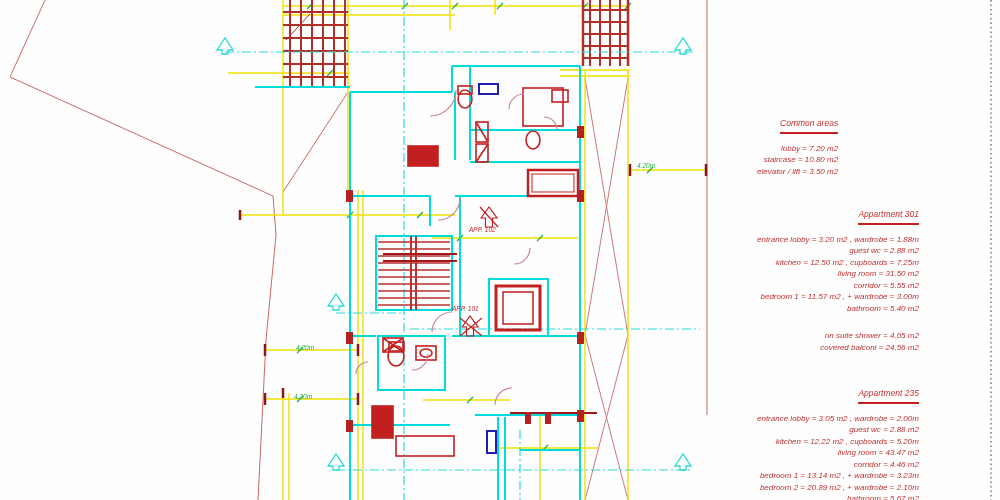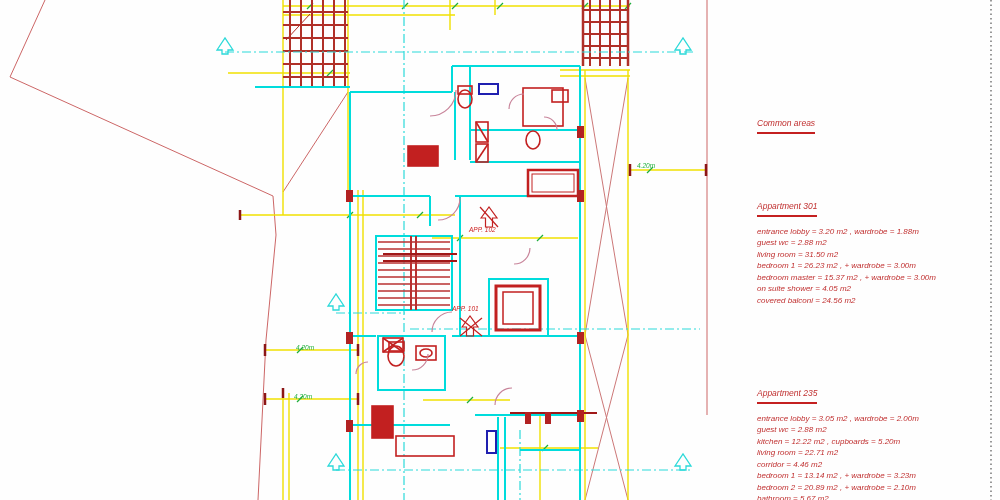--- a/index.html
+++ b/index.html
@@ -3,25 +3,25 @@
 <meta charset="utf-8">
 <style>
   html,body{margin:0;padding:0;background:#fff;}
   .sheet{position:relative;width:1000px;height:500px;background:#fefefe;overflow:hidden;
          font-family:"Liberation Sans", sans-serif;}
   .sheet svg{position:absolute;left:0;top:0;}
   .plan-label{position:absolute;font:italic 6.5px "Liberation Sans",sans-serif;color:#c22;white-space:nowrap;}
   .dim-label{position:absolute;font:italic 6.5px "Liberation Sans",sans-serif;color:#1fae3c;white-space:nowrap;}
   .legend{position:absolute;left:757px;top:0;width:235px;color:#c03030;
           font:italic 8px/11.5px "Liberation Sans",sans-serif;}
-  .legend-section{position:absolute;left:0;}
+  .legend-section{position:absolute;left:0;text-align:right;}
   .ltitle{display:inline-block;font-size:8.5px;border-bottom:2px solid #c42020;padding-bottom:2px;white-space:nowrap;}
   .lines{margin-top:9px;}
   .lines div{white-space:nowrap;}
-  .gap-top{margin-top:0;}
+  .gap-top{margin-top:16px;}
 </style>
 </head>
 <body>
 
 <div class="sheet">
 <svg width="1000" height="500" viewBox="0 0 1000 500">
 
   <g stroke="#cc6666" stroke-width="1" fill="none">
     <polyline points="45,0 10,77 273,196 276,235 266,340 258,500"></polyline>
     <line x1="707" y1="0" x2="707" y2="415"></line>
@@ -258,42 +258,49 @@
   <div class="plan-label" style="left:452px;top:305px;">APP. 101</div>
 
   <div class="dim-label" style="left:296px;top:344px;">4.20m</div>
   <div class="dim-label" style="left:294px;top:393px;">4.20m</div>
   <div class="dim-label" style="left:637px;top:162px;">4.20m</div>
 
   <div class="legend">
 
     <div class="legend-section" style="top:118px;">
       <div class="ltitle">Common areas</div>
+      <div class="lines">
+        <div>lobby = 7.20 m2</div>
+        <div>staircase = 10.80 m2</div>
+        <div>elevator / lift = 3.50 m2</div>
+      </div>
     </div>
 
-    <div class="legend-section" style="top:201px;">
+    <div class="legend-section" style="top:209px;">
       <div class="ltitle">Appartment 301</div>
       <div class="lines">
         <div>entrance lobby = 3.20 m2 , wardrobe = 1.88m</div>
         <div>guest wc = 2.88 m2</div>
+        <div>kitchen = 12.50 m2 , cupboards = 7.25m</div>
         <div>living room = 31.50 m2</div>
-        <div>bedroom 1 = 26.23 m2 , + wardrobe = 3.00m</div>
-        <div>bedroom master = 15.37 m2 , + wardrobe = 3.00m</div>
+        <div>corridor = 5.55 m2</div>
+        <div>bedroom 1 = 11.57 m2 , + wardrobe = 3.00m</div>
+        <div>bathroom = 5.40 m2</div>
         <div class="gap-top">on suite shower = 4.05 m2</div>
         <div>covered balconi = 24.56 m2</div>
       </div>
     </div>
 
     <div class="legend-section" style="top:388px;">
       <div class="ltitle">Appartment 235</div>
       <div class="lines">
         <div>entrance lobby = 3.05 m2 , wardrobe = 2.00m</div>
         <div>guest wc = 2.88 m2</div>
         <div>kitchen = 12.22 m2 , cupboards = 5.20m</div>
-        <div>living room = 22.71 m2</div>
+        <div>living room = 43.47 m2</div>
         <div>corridor = 4.46 m2</div>
         <div>bedroom 1 = 13.14 m2 , + wardrobe = 3.23m</div>
         <div>bedroom 2 = 20.89 m2 , + wardrobe = 2.10m</div>
         <div>bathroom = 5.67 m2</div>
       </div>
     </div>
 
   </div>
 </div>
 

